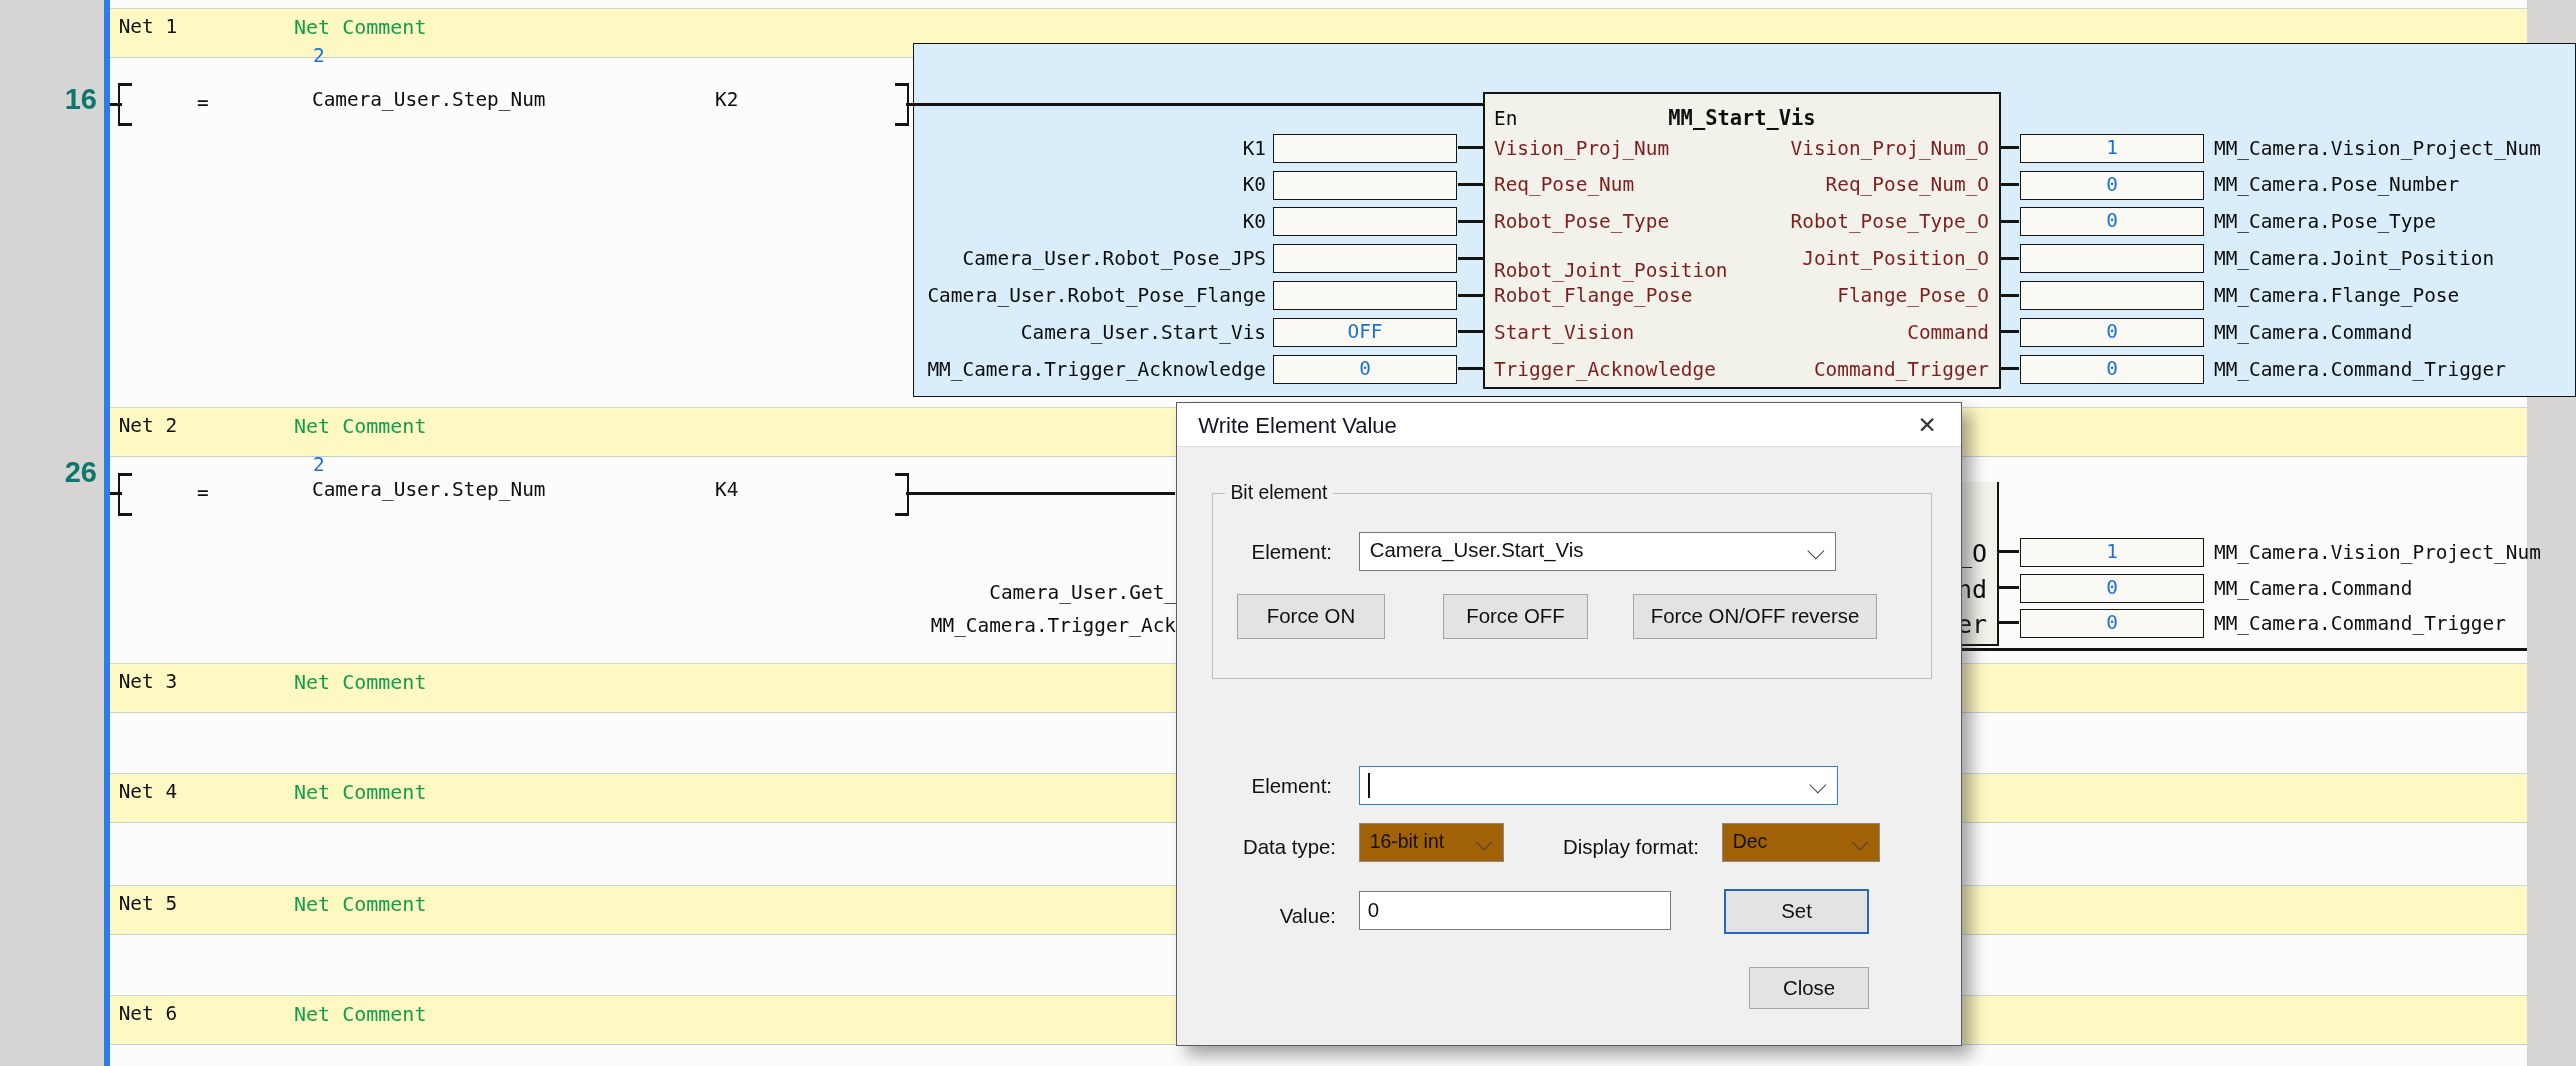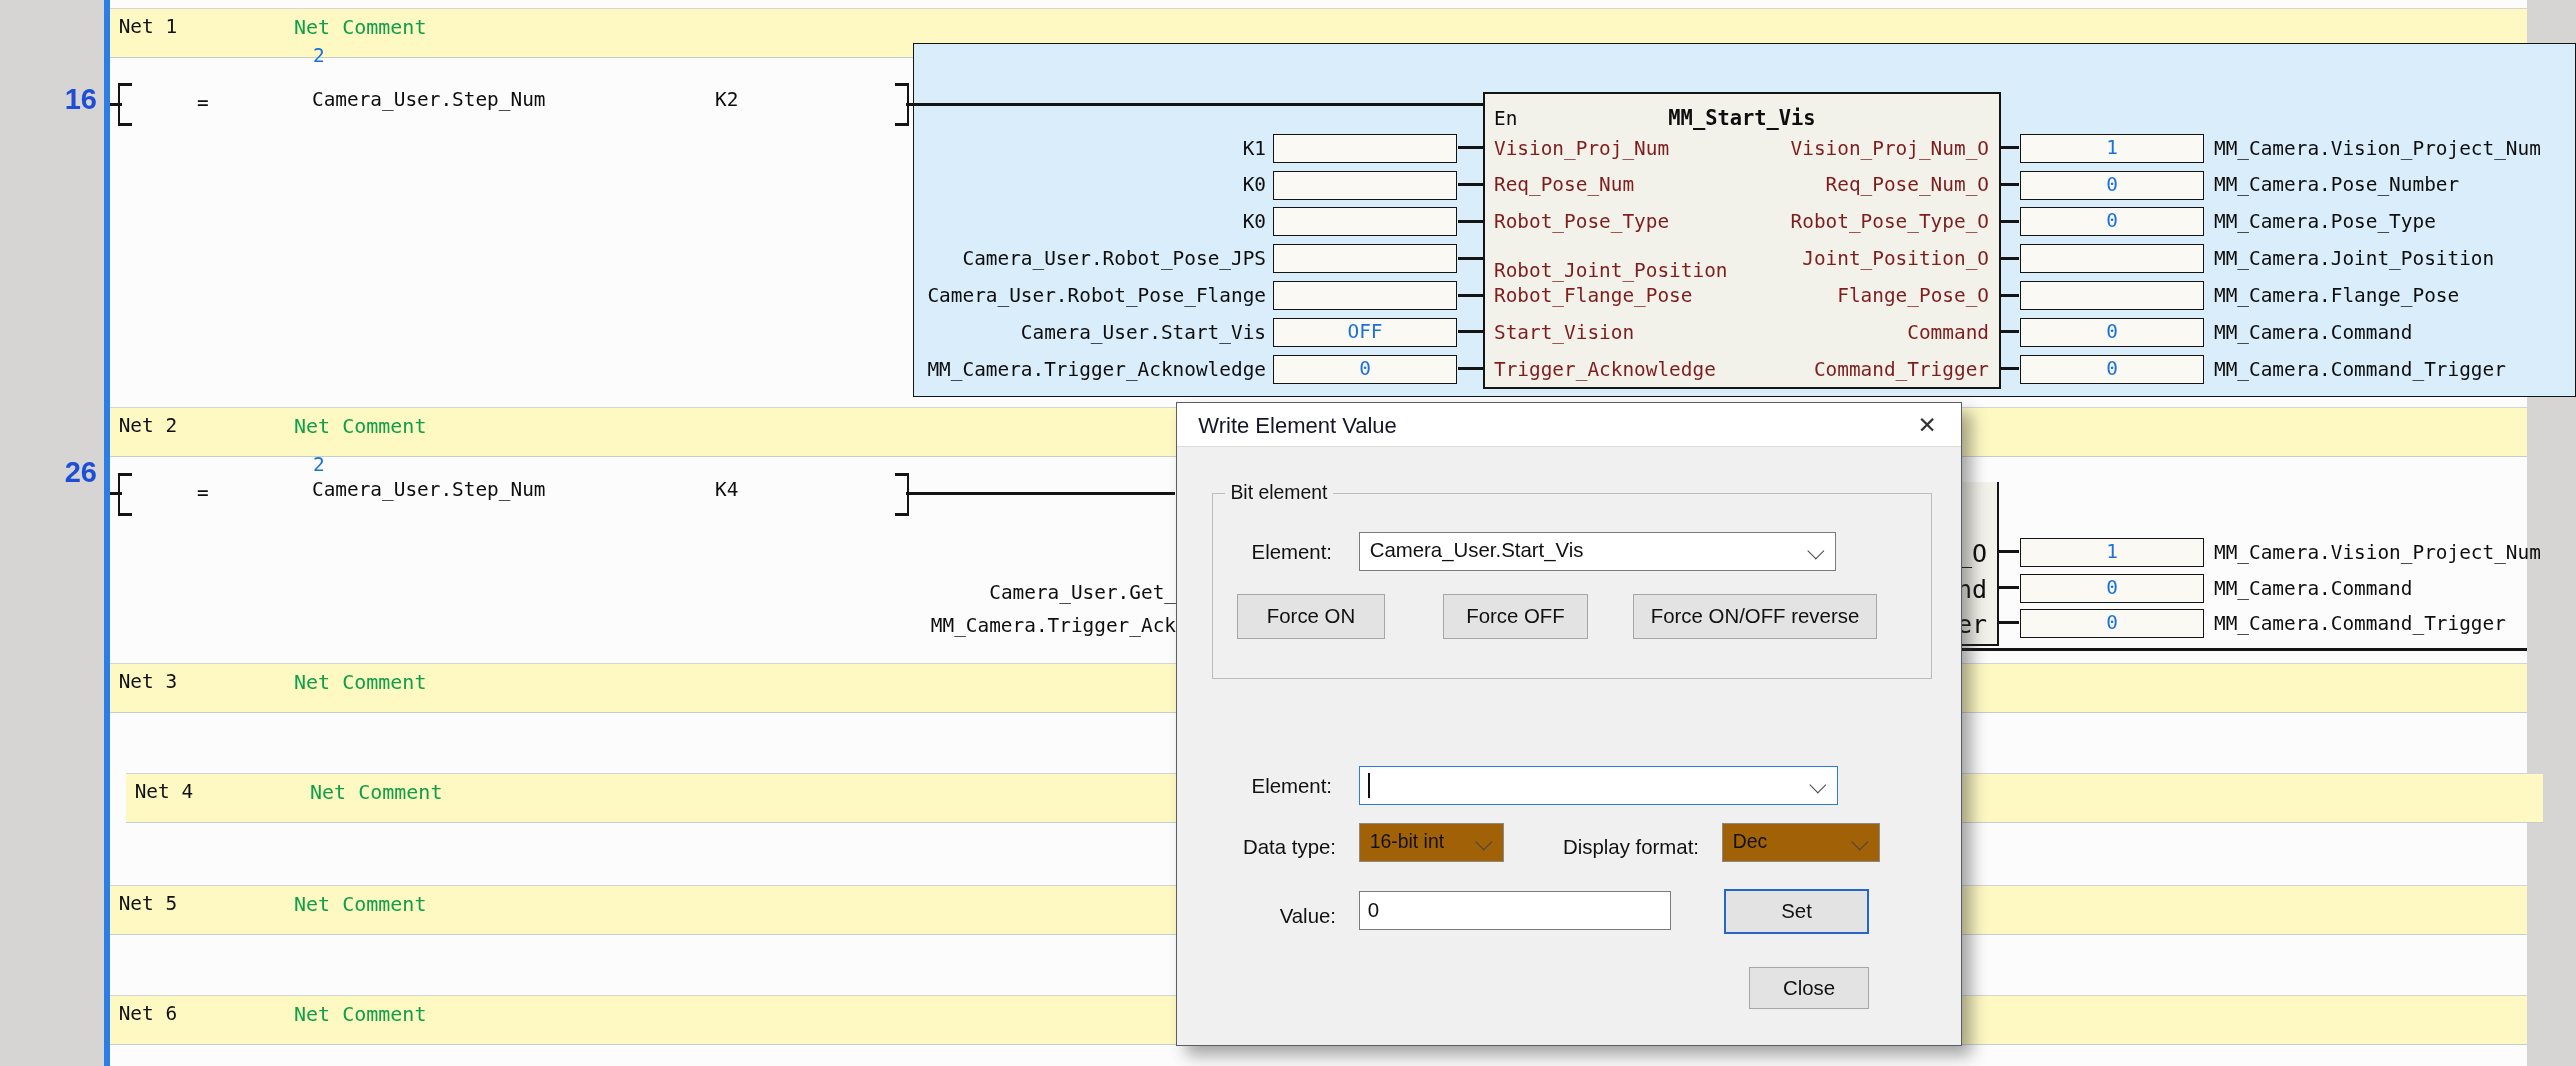--- a/index.html
+++ b/index.html
@@ -5,21 +5,21 @@
   html,body{margin:0;padding:0;}
   body{width:2576px;height:1066px;overflow:hidden;background:#d6d5d3;
        font-family:"DejaVu Sans Mono",monospace;}
   .screen{position:relative;width:2576px;height:1066px;background:#d6d5d3;}
   .abs{position:absolute;}
 
   
   .canvas{left:110px;top:0;width:2417px;height:1066px;background:#fcfcfd;}
   .sliver{left:2527px;top:0;width:49px;height:1066px;background:#d6d5d3;z-index:1;}
   .gutterline{left:104px;top:0;width:5.8px;height:1066px;background:#2e7de4;z-index:3;}
-  .rownum{width:97px;text-align:right;font:bold 29px "Liberation Sans",sans-serif;color:#1d4ed8;z-index:2;}
+  .rownum{width:97px;text-align:right;font:bold 29px "Liberation Sans",sans-serif;color:#0f766e;z-index:2;}
 
   .band{left:110px;width:2417px;height:50px;background:#fef9c3;
         border-top:1px solid #cdd8d4;border-bottom:1px solid #c3cfcb;z-index:2;box-sizing:border-box;}
   .band .netname{position:absolute;left:8.7px;top:5.8px;font-size:19.4px;color:#101010;}
   .band .netcomment{position:absolute;left:184px;top:5.8px;font-size:20px;color:#0f9f49;}
 
   .ladtext{font-size:19.4px;color:#0e0e0e;white-space:pre;z-index:4;}
   .blueval{color:#1a70dc;}
   .wire{background:#141414;height:2.9px;z-index:5;}
 
@@ -87,21 +87,21 @@
     <span class="netcomment">Net Comment</span>
   </div>
   <div class="abs band" style="top:407px;">
     <span class="netname">Net 2</span>
     <span class="netcomment">Net Comment</span>
   </div>
   <div class="abs band" style="top:663px;">
     <span class="netname">Net 3</span>
     <span class="netcomment">Net Comment</span>
   </div>
-  <div class="abs band" style="top:773px;margin-left:16px;">
+  <div class="abs band" style="top:773px;">
     <span class="netname">Net 4</span>
     <span class="netcomment">Net Comment</span>
   </div>
   <div class="abs band" style="top:885px;">
     <span class="netname">Net 5</span>
     <span class="netcomment">Net Comment</span>
   </div>
   <div class="abs band" style="top:995px;">
     <span class="netname">Net 6</span>
     <span class="netcomment">Net Comment</span>

